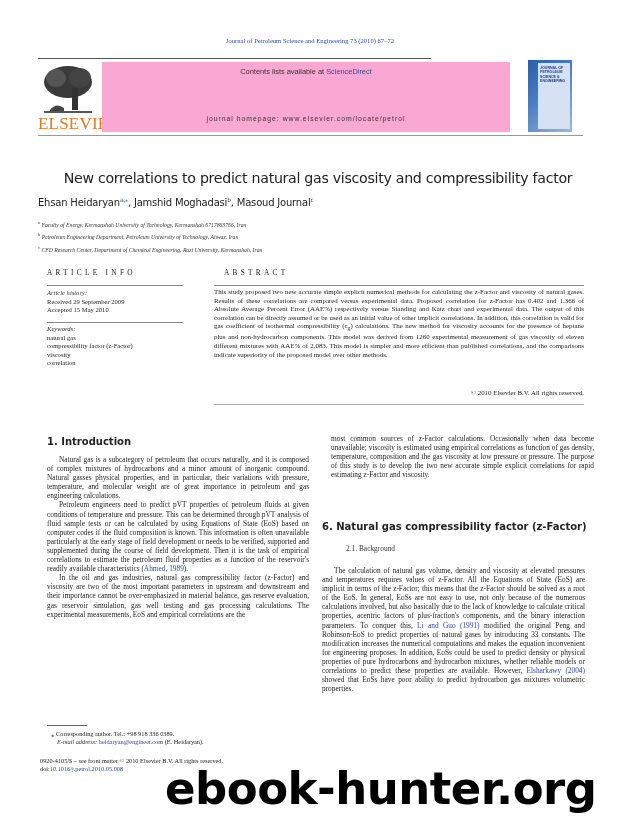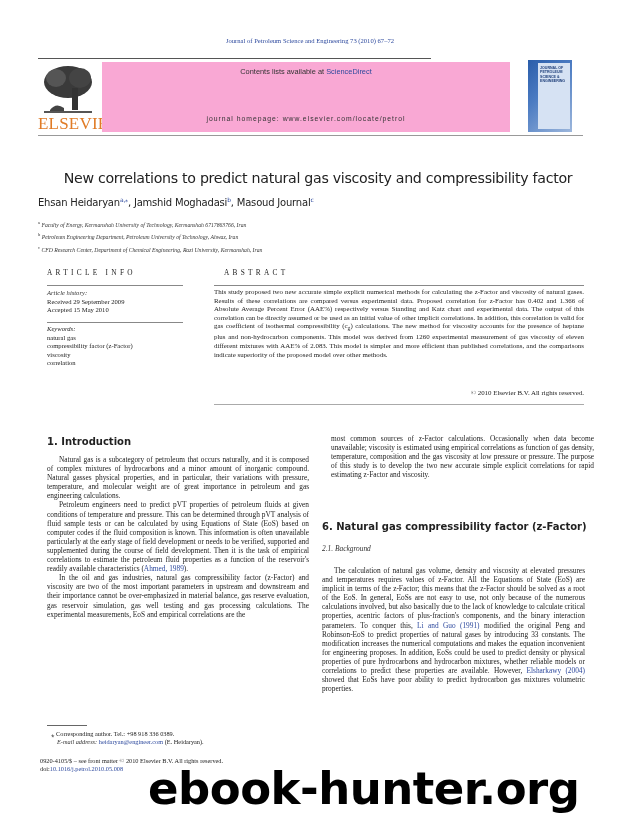--- a/index.html
+++ b/index.html
@@ -37,29 +37,29 @@
 
   .ab-head { left:224px; top:268px; }
   .ab-rule { left:214px; top:285px; width:370px; border-top:1px solid #888; }
   .ab-text { left:214px; top:288px; width:370px; font-family:"Liberation Serif", serif; font-size:6.9px; line-height:8.6px; text-align:justify; color:#222; }
   .ab-copy { left:214px; top:389px; width:370px; text-align:right; font-family:"Liberation Serif", serif; font-size:6.9px; color:#222; }
   .ab-rule2 { left:214px; top:404px; width:370px; border-top:1px solid #aaa; }
 
   .col { font-family:"Liberation Serif", serif; font-size:7.35px; line-height:9.1px; text-align:justify; color:#222; }
   .col p { margin:0; text-indent:12px; }
   .sec-head { font-family:"DejaVu Sans", sans-serif; font-weight:bold; font-size:10px; color:#222; }
-  .subsec { font-family:"Liberation Serif", serif; font-style:italic; font-size:7.4px; color:#333; }
+  .subsec { font-family:"Liberation Serif", serif; font-size:7.4px; color:#333;margin-left:24px; }
   .left-col { left:47px; top:455px; width:262px; }
   .right-col { left:331px; top:434px; width:263px; }
 
   .fn-rule { left:47px; top:725px; width:40px; border-top:1px solid #666; }
   .footnote { left:51px; top:730px; width:260px; font-family:"Liberation Serif", serif; font-size:6.3px; line-height:8.3px; color:#222; }
   .footnote i { color:#333; }
   .front-matter { left:40px; top:757px; width:270px; font-family:"Liberation Serif", serif; font-size:6.3px; line-height:8.3px; color:#222; }
-  .watermark { left:148px; top:764px; font-family:"DejaVu Sans", sans-serif; font-weight:bold; font-size:45px; letter-spacing:-0.5px; color:#000; line-height:50px; }
+  .watermark { left:165px; top:764px; font-family:"DejaVu Sans", sans-serif; font-weight:bold; font-size:45px; letter-spacing:-0.5px; color:#000; line-height:50px; }
 </style>
 </head>
 <body>
 
 <div class="abs running-head">Journal of Petroleum Science and Engineering 73 (2010) 67–72</div>
 <div class="abs rule-top"></div>
 
 <div class="abs logo-box">
   <svg class="abs tree" viewBox="0 0 52 50">
     <ellipse cx="26" cy="18" rx="24" ry="16" fill="#3a3a3a"></ellipse>

